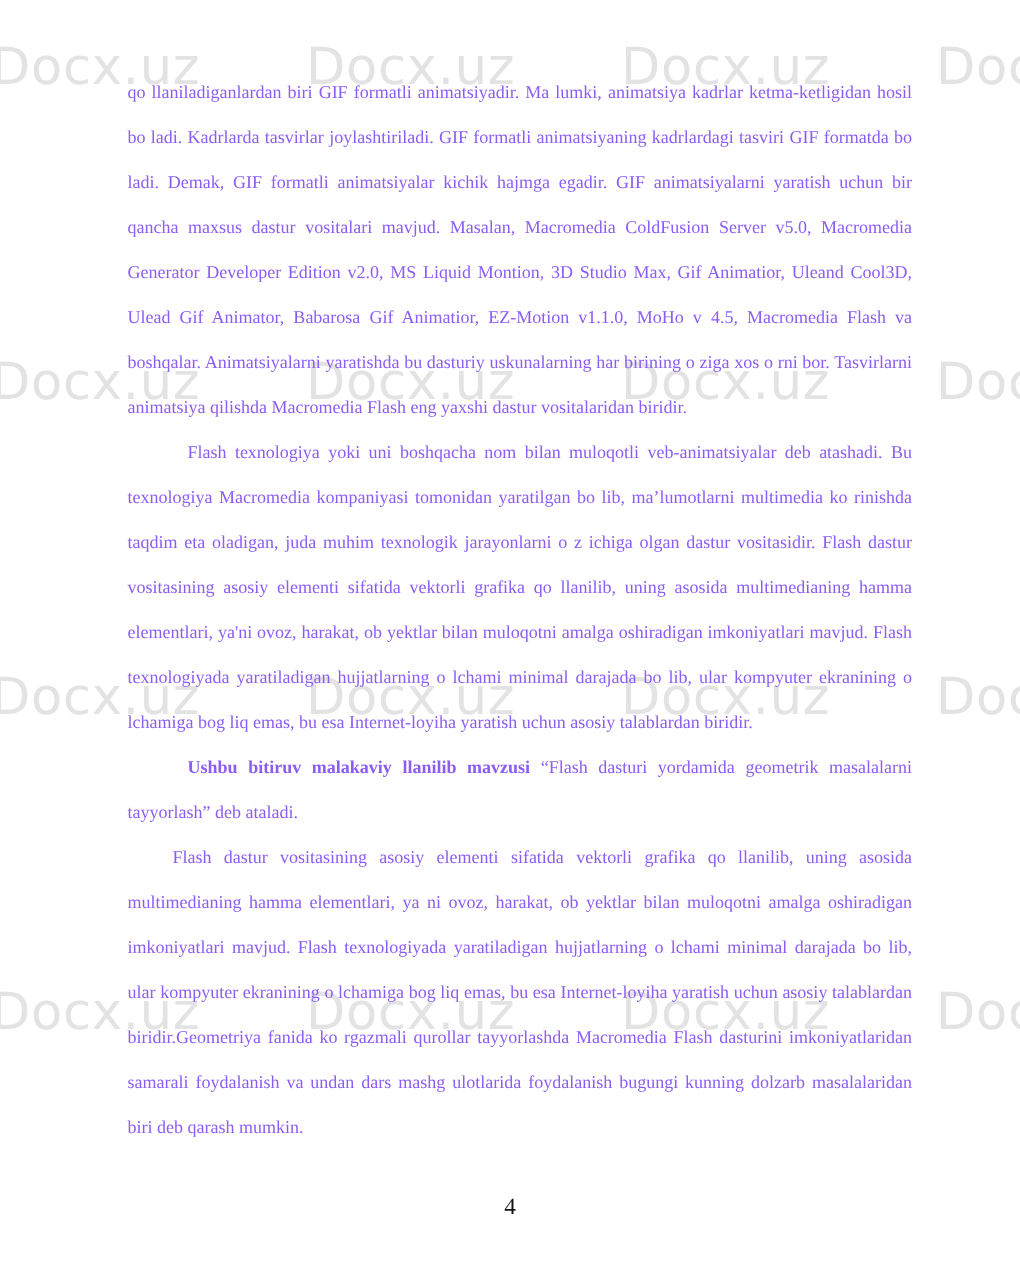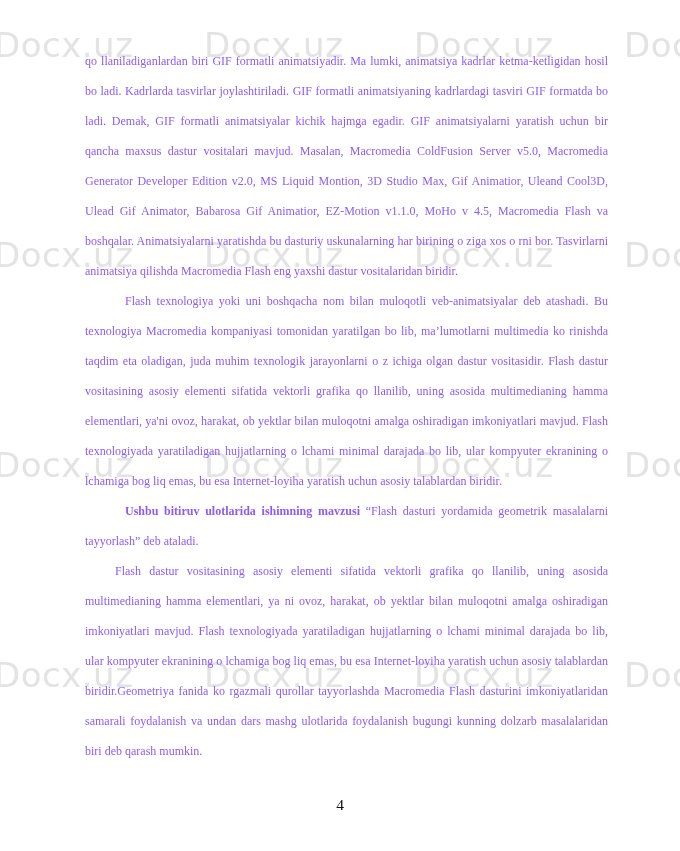--- a/index.html
+++ b/index.html
@@ -100,21 +100,21 @@
 
     <p class="para">
       <span>qo  llaniladiganlardan biri GIF formatli animatsiyadir. Ma  lumki, animatsiya kadrlar ketma-ketligidan hosil bo  ladi. Kadrlarda tasvirlar joylashtiriladi. GIF formatli animatsiyaning kadrlardagi tasviri GIF formatda bo  ladi. Demak, GIF formatli animatsiyalar kichik hajmga egadir. GIF animatsiyalarni yaratish uchun bir qancha maxsus dastur vositalari mavjud. Masalan, Macromedia ColdFusion Server v5.0, Macromedia Generator Developer Edition v2.0, MS Liquid Montion, 3D Studio Max, Gif Animatior, Uleand Cool3D, Ulead Gif Animator, Babarosa Gif Animatior, EZ-Motion v1.1.0, MoHo v 4.5,  Macromedia Flash va boshqalar. Animatsiyalarni yaratishda bu dasturiy uskunalarning har birining o   ziga xos o   rni bor. Tasvirlarni animatsiya qilishda Macromedia Flash eng yaxshi dastur vositalaridan biridir.</span>
     </p>
 
     <p class="para indent">
       <span>Flash texnologiya yoki uni boshqacha nom bilan muloqotli veb-animatsiyalar deb atashadi.  Bu texnologiya Macromedia kompaniyasi tomonidan yaratilgan bo  lib, ma’lumotlarni multimedia ko  rinishda taqdim eta oladigan, juda muhim texnologik jarayonlarni o   z ichiga olgan dastur vositasidir. Flash dastur vositasining asosiy elementi sifatida vektorli grafika qo   llanilib, uning asosida multimedianing hamma elementlari, ya'ni ovoz, harakat, ob   yektlar bilan muloqotni amalga oshiradigan imkoniyatlari mavjud. Flash   texnologiyada yaratiladigan hujjatlarning o   lchami minimal darajada bo   lib, ular kompyuter ekranining o   lchamiga bog   liq emas, bu esa Internet-loyiha yaratish uchun asosiy talablardan biridir.</span>
     </p>
 
     <p class="para indent">
-      <b class="strong">Ushbu bitiruv ulotlarida ishimning mavzusi</b><span> “Flash dasturi yordamida geometrik masalalarni tayyorlash” deb ataladi.</span>
+      <b class="strong">Ushbu bitiruv malakaviy llanilib mavzusi</b><span> “Flash dasturi yordamida geometrik masalalarni tayyorlash” deb ataladi.</span>
     </p>
 
     <p class="para indent-small">
       <span> Flash dastur vositasining asosiy elementi sifatida vektorli grafika qo   llanilib, uning asosida multimedianing hamma elementlari, ya  ni ovoz, harakat, ob   yektlar bilan muloqotni amalga oshiradigan imkoniyatlari mavjud. Flash   texnologiyada yaratiladigan hujjatlarning o   lchami minimal darajada bo   lib, ular kompyuter ekranining o   lchamiga bog   liq emas, bu esa Internet-loyiha yaratish uchun asosiy talablardan biridir.Geometriya fanida ko   rgazmali qurollar tayyorlashda Macromedia Flash  dasturini imkoniyatlaridan samarali foydalanish va undan dars mashg   ulotlarida foydalanish bugungi kunning dolzarb masalalaridan biri deb qarash mumkin.</span>
     </p>
 
   </div>
 
   <div id="page-number">4</div>
 

